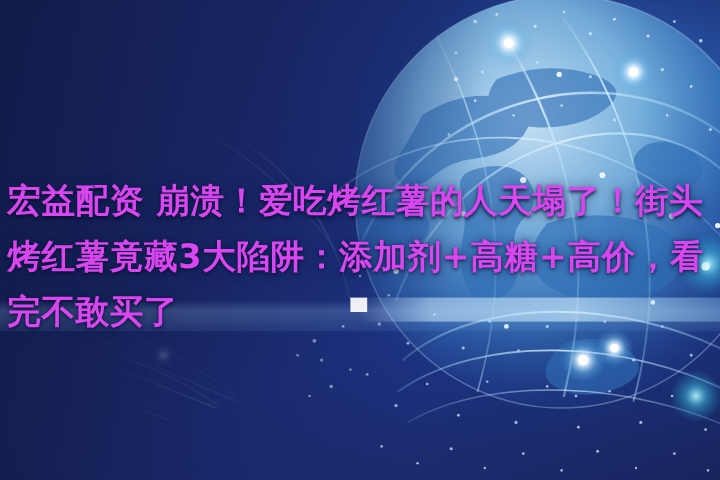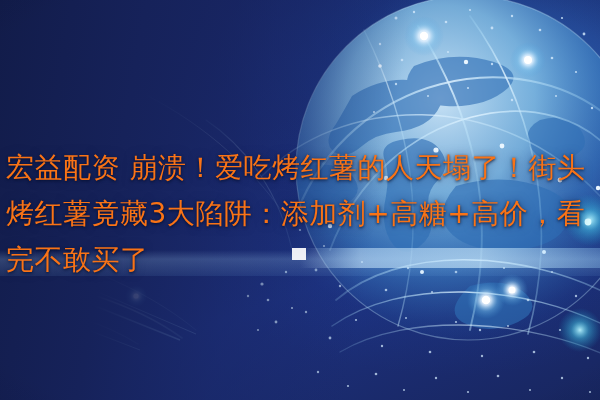--- a/index.html
+++ b/index.html
@@ -69,23 +69,23 @@
     background: radial-gradient(ellipse 120% 110% at 50% 50%, rgba(0,0,0,0) 55%, rgba(6,12,38,0.45) 100%);
     pointer-events: none;
   }
 
   
   .headline {
     position: absolute;
     left: 0;
     top: 145px;
     width: 600px;
-    color: #f97316;
+    color: #d946ef;
     font-size: 28px;
-    font-weight: normal;
+    font-weight: bold;
     line-height: 46px;
     letter-spacing: 0.5px;
     text-align: left;
     text-shadow:
       0 1px 3px rgba(0,10,40,0.85),
       0 0 10px rgba(10,30,80,0.6);
     white-space: normal;
     word-break: break-all;
     padding: 0 6px;
     box-sizing: border-box;

